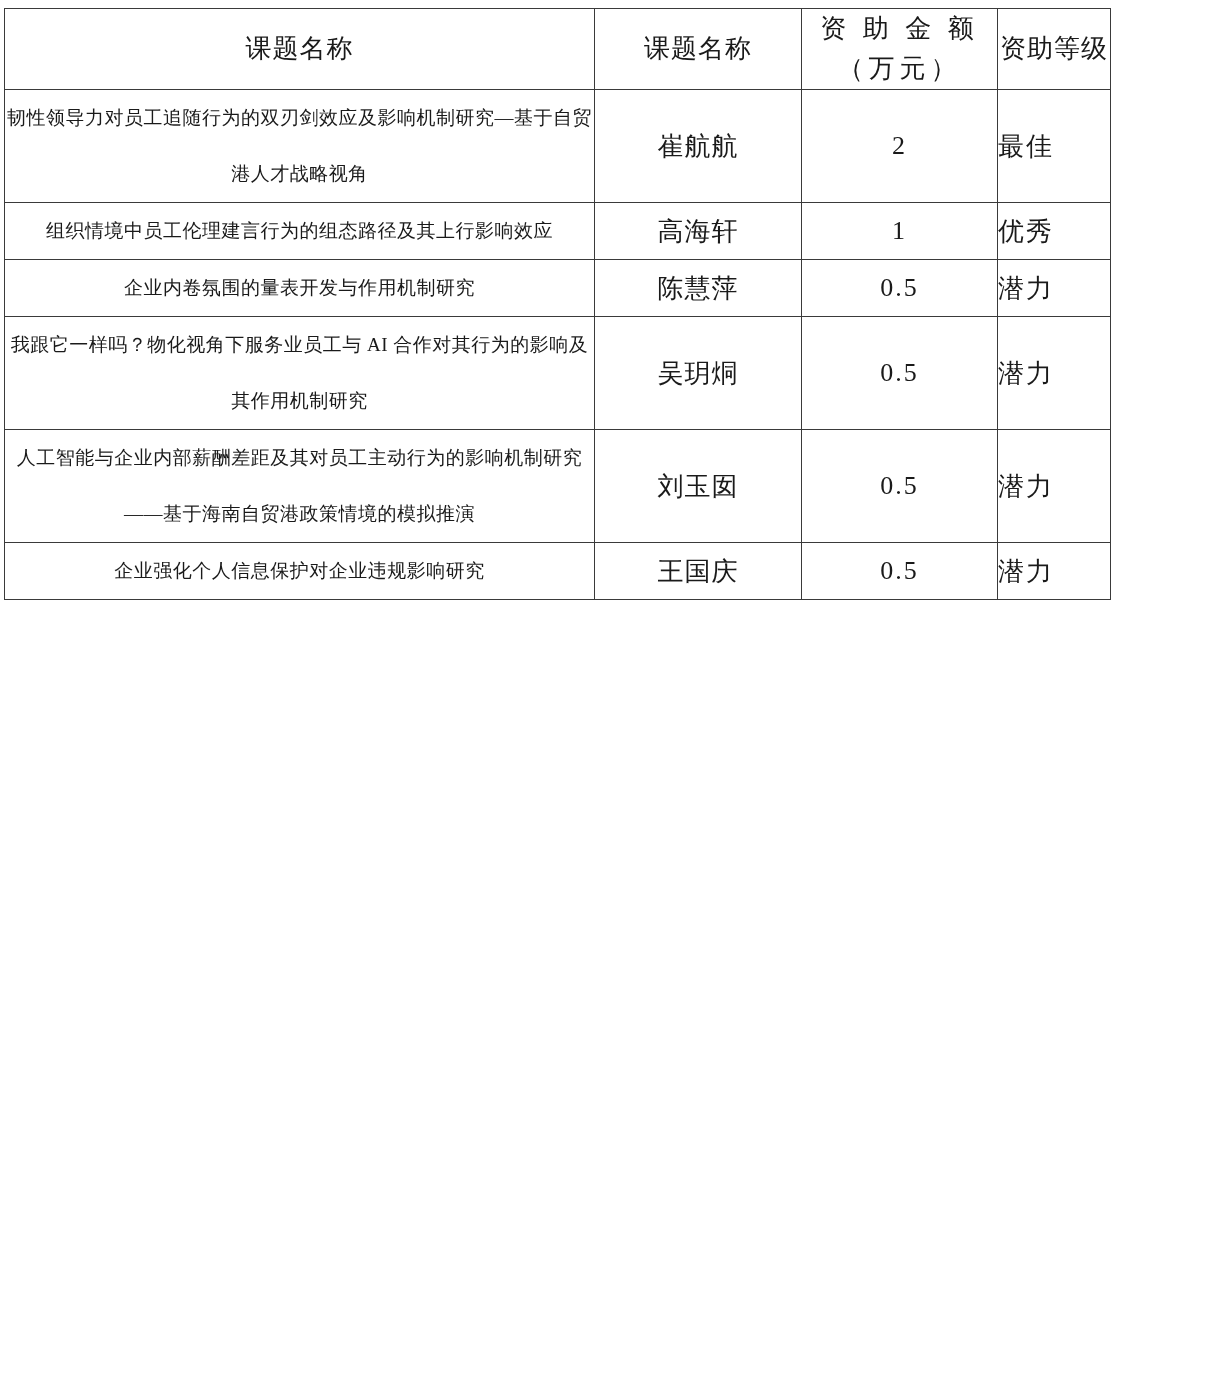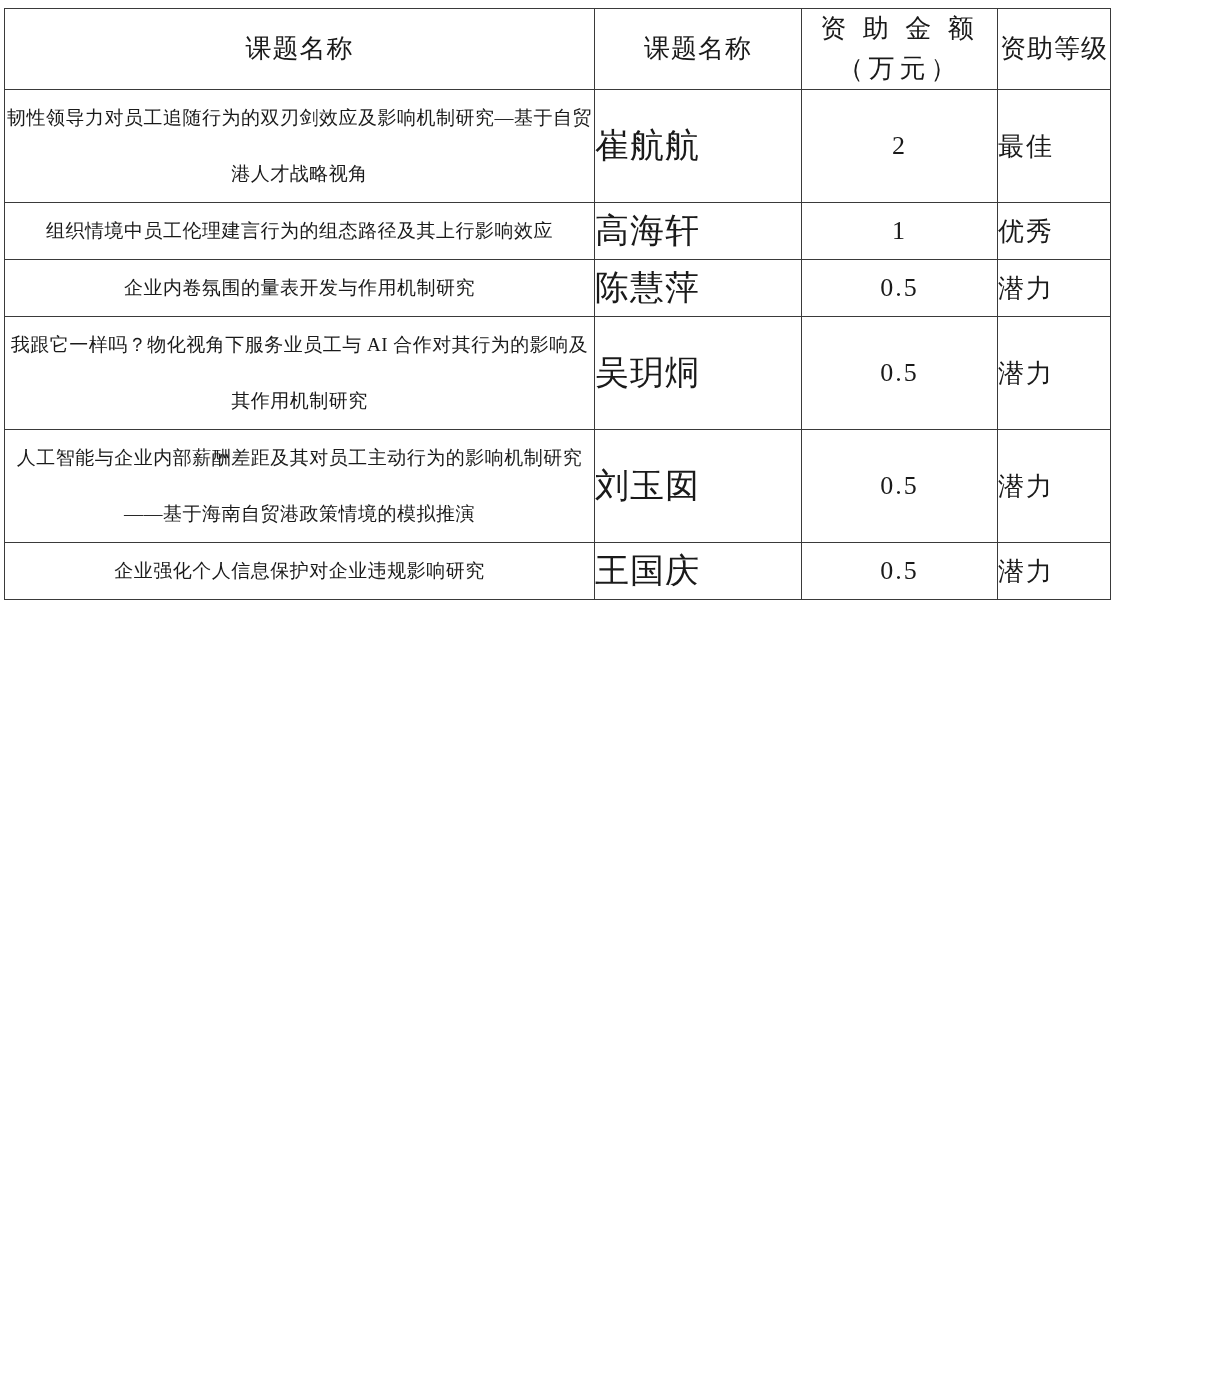--- a/index.html
+++ b/index.html
@@ -52,22 +52,22 @@
     letter-spacing: 5px;
   }
   .cell-title {
     font-size: 19px;
     line-height: 56px;
     padding: 18px 16px 18px 22px;
     text-align: center;
     letter-spacing: 0.5px;
   }
   .cell-person {
-    font-size: 34px;
-    text-align: left;
+    font-size: 26px;
+    text-align: center;
     letter-spacing: 1px;
   }
   .cell-amount {
     font-size: 26px;
     text-align: center;
     letter-spacing: 2px;
   }
   .cell-level {
     font-size: 26px;
     text-align: left;

